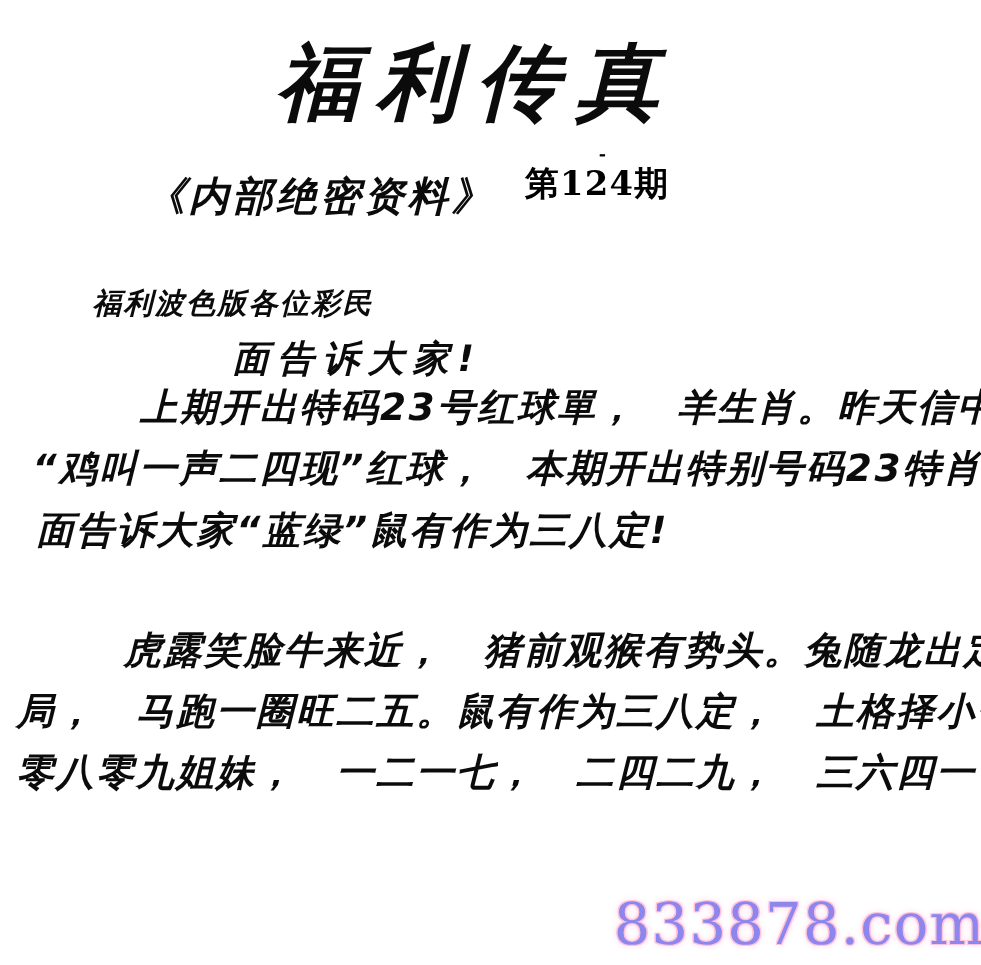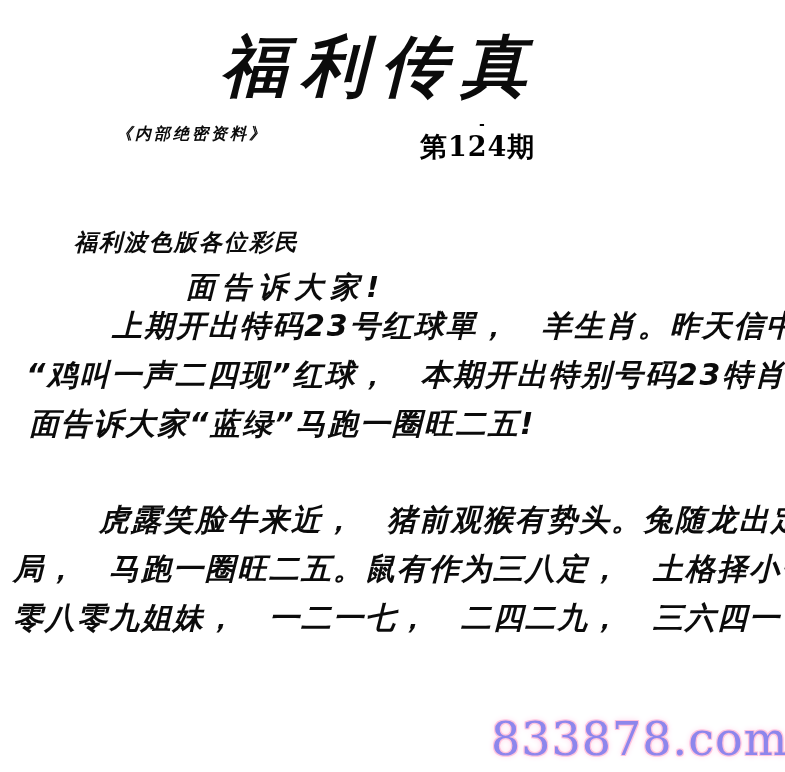--- a/index.html
+++ b/index.html
@@ -18,21 +18,21 @@
     font-weight:700;
     font-style:italic;
     color:#0b0b0b;
   }
   .title{
     left:0;top:22px;width:762px;
     text-align:center;
     font-size:66px;
     letter-spacing:14px;
   }
-  .classification{left:116px;top:124px;font-size:16px;letter-spacing:3px;}
+  .classification{left:116px;top:136px;font-size:32px;letter-spacing:3px;}
   .issue{
     left:420px;top:129px;
     font-family:"DejaVu Serif",serif;
     font-style:normal;font-weight:600;
     font-size:27px;letter-spacing:1px;
   }
   .issue-mark{
     left:479px;top:116px;
     font-family:"DejaVu Serif",serif;
     font-size:14px;font-weight:700;font-style:normal;
@@ -79,21 +79,21 @@
   <div class="abs issue-mark">-</div>
   <div class="abs issue">第124期</div>
 
 
   <div class="abs cal salutation">福利波色版各位彩民</div>
 
   <div class="abs cal greeting">面告诉大家!</div>
 
   <div class="abs cal bodyline l1">上期开出特码23号红球單，　羊生肖。昨天信中提供</div>
   <div class="abs cal bodyline l2">“鸡叫一声二四现”红球，　本期开出特别号码23特肖”后</div>
-  <div class="abs cal bodyline l3">面告诉大家“蓝绿”马跑一圈旺二五!</div>
+  <div class="abs cal bodyline l3">面告诉大家“蓝绿”鼠有作为三八定!</div>
 
   <div class="abs cal bodyline l5">虎露笑脸牛来近，　猪前观猴有势头。兔随龙出定成</div>
   <div class="abs cal bodyline l6">局，　马跑一圈旺二五。鼠有作为三八定，　土格择小一三六。</div>
   <div class="abs cal bodyline l7">零八零九姐妹，　一二一七，　二四二九，　三六四一，　送：　红绿</div>
 
 
   <div class="abs watermark">833878.com</div>
 
 </div>
 

